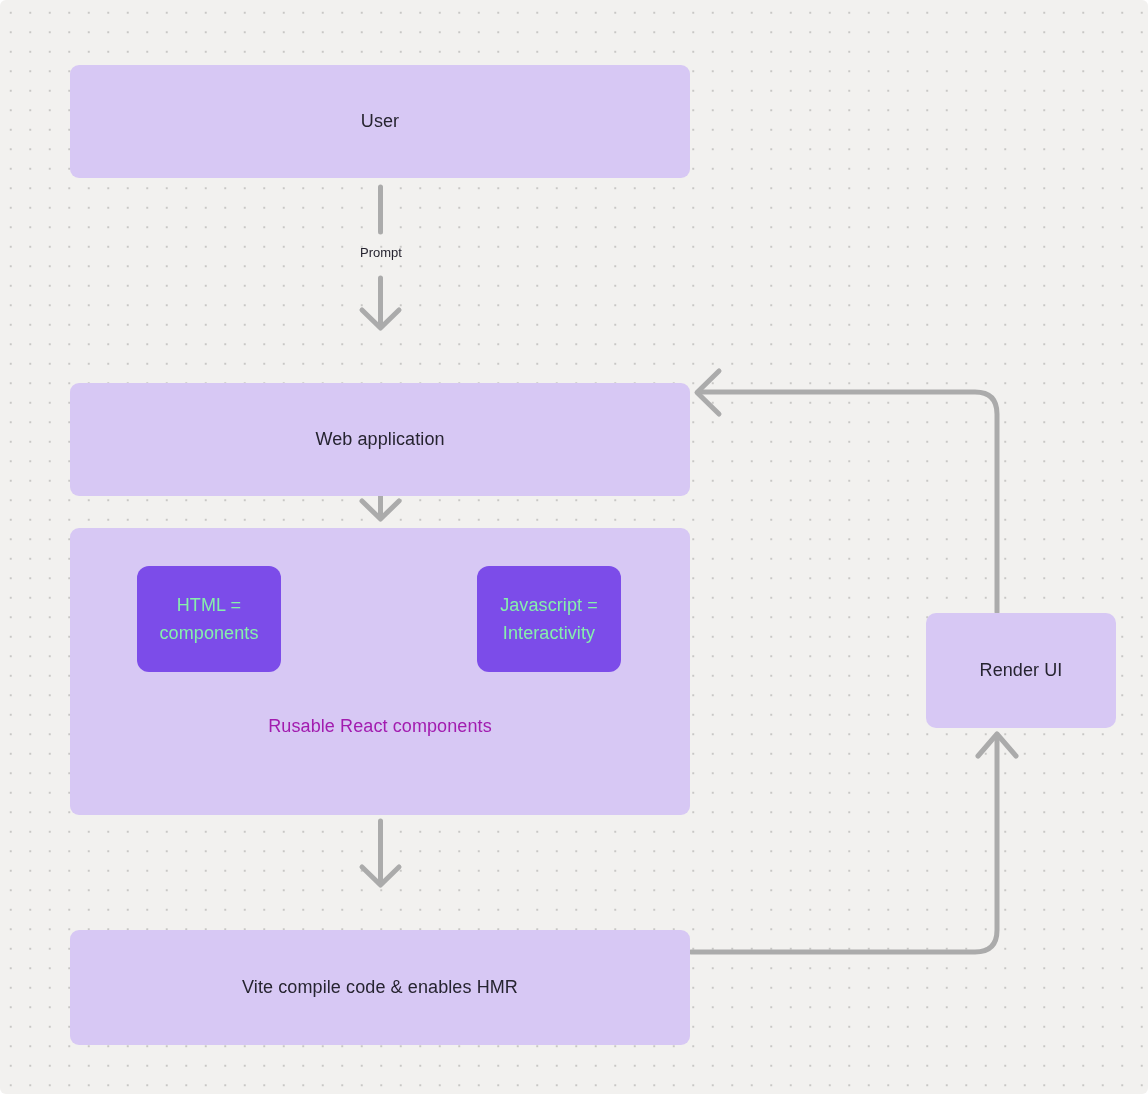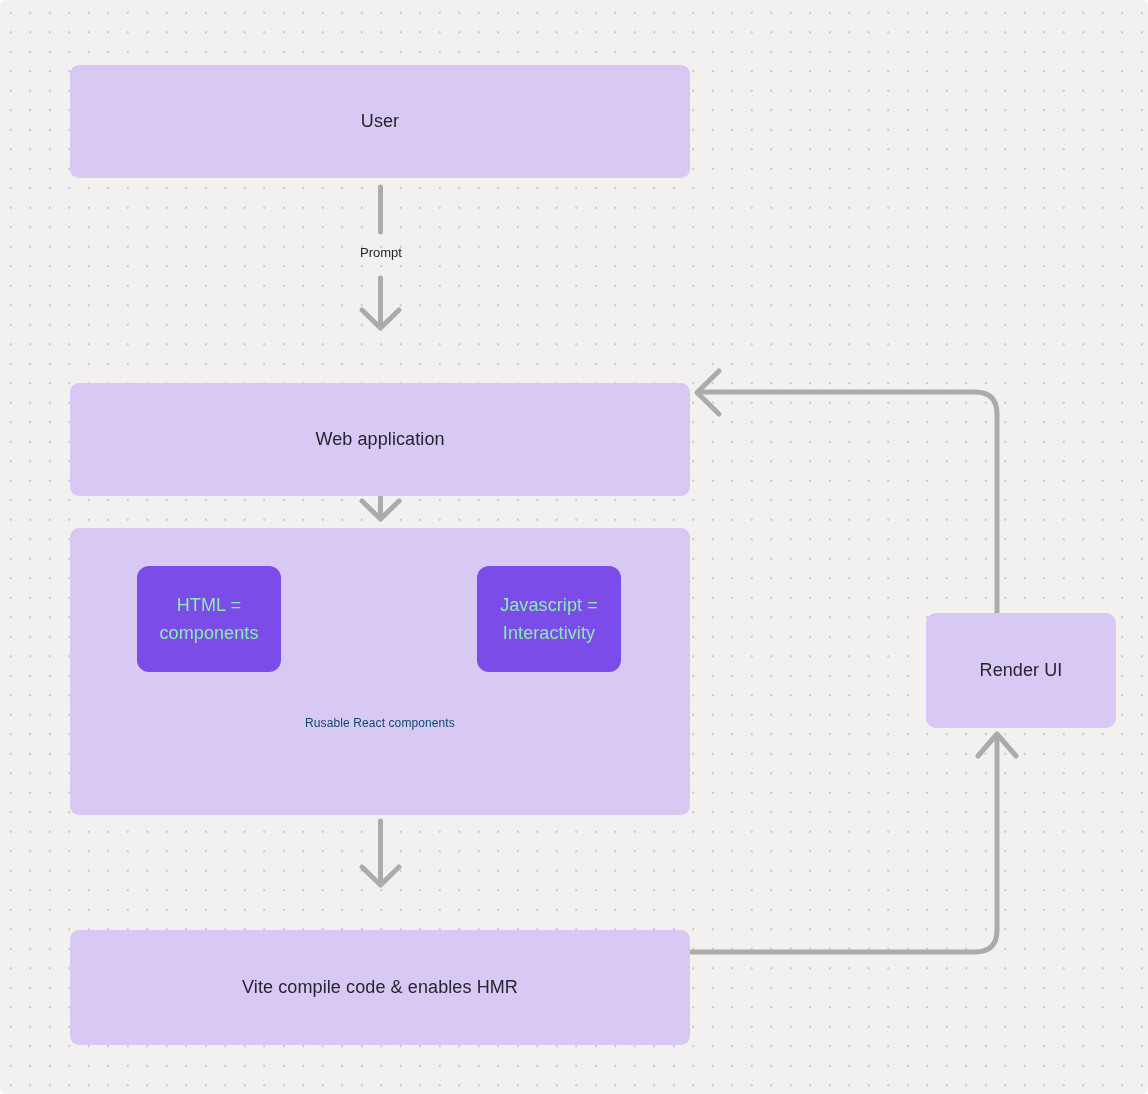--- a/index.html
+++ b/index.html
@@ -68,22 +68,22 @@
   }
   .sub-node-html       { left: 67px;  }
   .sub-node-css        { left: 237px; }
   .sub-node-javascript { left: 407px; }
   .components-caption {
     position: absolute;
     left: 0;
     top: 188px;
     width: 100%;
     text-align: center;
-    color: #0c4a6e;
-    font-size: 12px;
+    color: #a21caf;
+    font-size: 18px;
   }
   .edge-label {
     position: absolute;
     left: 310px;
     top: 245px;
     width: 142px;
     text-align: center;
     color: #262430;
     font-size: 13px;
   }

